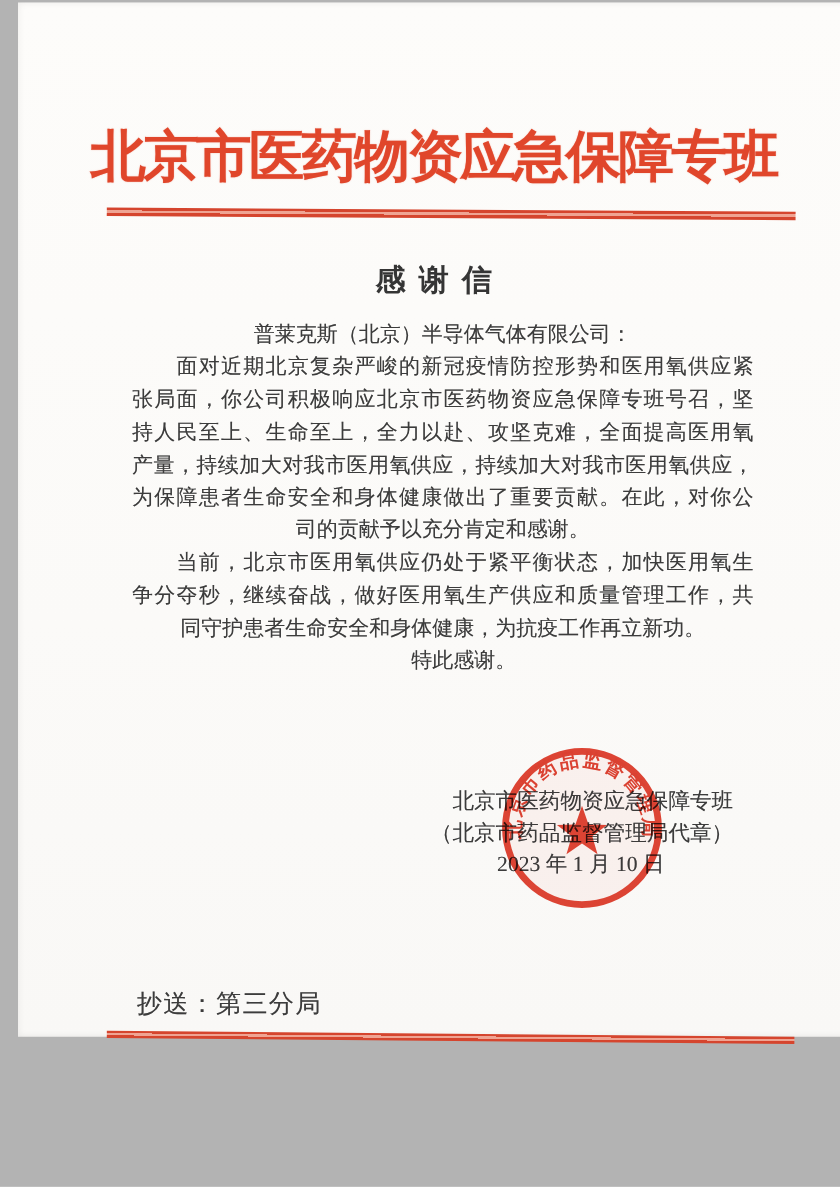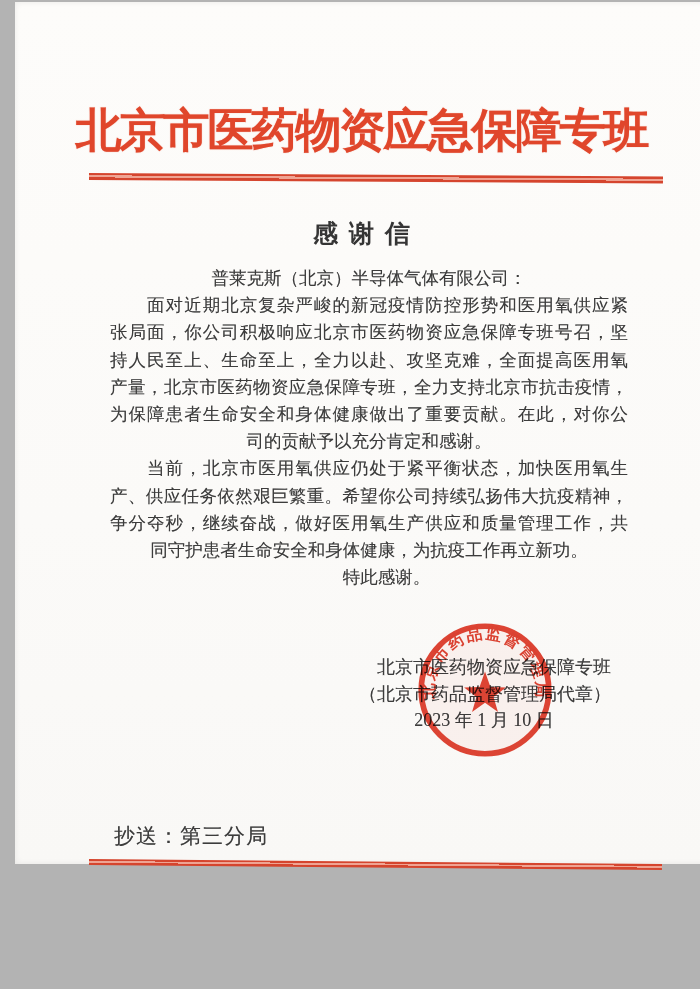--- a/index.html
+++ b/index.html
@@ -98,25 +98,24 @@
 
   <div class="rule rule-top"></div>
 
   <div class="doc-title">感谢信</div>
 
   <div class="body-block">
     <div class="line left">普莱克斯（北京）半导体气体有限公司：</div>
     <div class="line fill">　　面对近期北京复杂严峻的新冠疫情防控形势和医用氧供应紧</div>
     <div class="line fill">张局面，你公司积极响应北京市医药物资应急保障专班号召，坚</div>
     <div class="line fill">持人民至上、生命至上，全力以赴、攻坚克难，全面提高医用氧</div>
-    <div class="line fill">产量，北京市医药物资应急保障专班，全力支持北京市抗击疫情，</div>
+    <div class="line fill">产量，持续加大对我市医用氧供应，持续加大对我市医用氧供应，</div>
     <div class="line fill">为保障患者生命安全和身体健康做出了重要贡献。在此，对你公</div>
     <div class="line left">司的贡献予以充分肯定和感谢。</div>
     <div class="line fill">　　当前，北京市医用氧供应仍处于紧平衡状态，加快医用氧生</div>
-    <div class="line fill">产、供应任务依然艰巨繁重。希望你公司持续弘扬伟大抗疫精神，</div>
     <div class="line fill">争分夺秒，继续奋战，做好医用氧生产供应和质量管理工作，共</div>
     <div class="line left">同守护患者生命安全和身体健康，为抗疫工作再立新功。</div>
     <div class="line left">　　特此感谢。</div>
   </div>
 
   <div class="sig-block">
     <div>北京市医药物资应急保障专班</div>
     <div>（北京市药品监督管理局代章）</div>
     <div class="sig-date">2023 年 1 月 10 日</div>
   </div>

